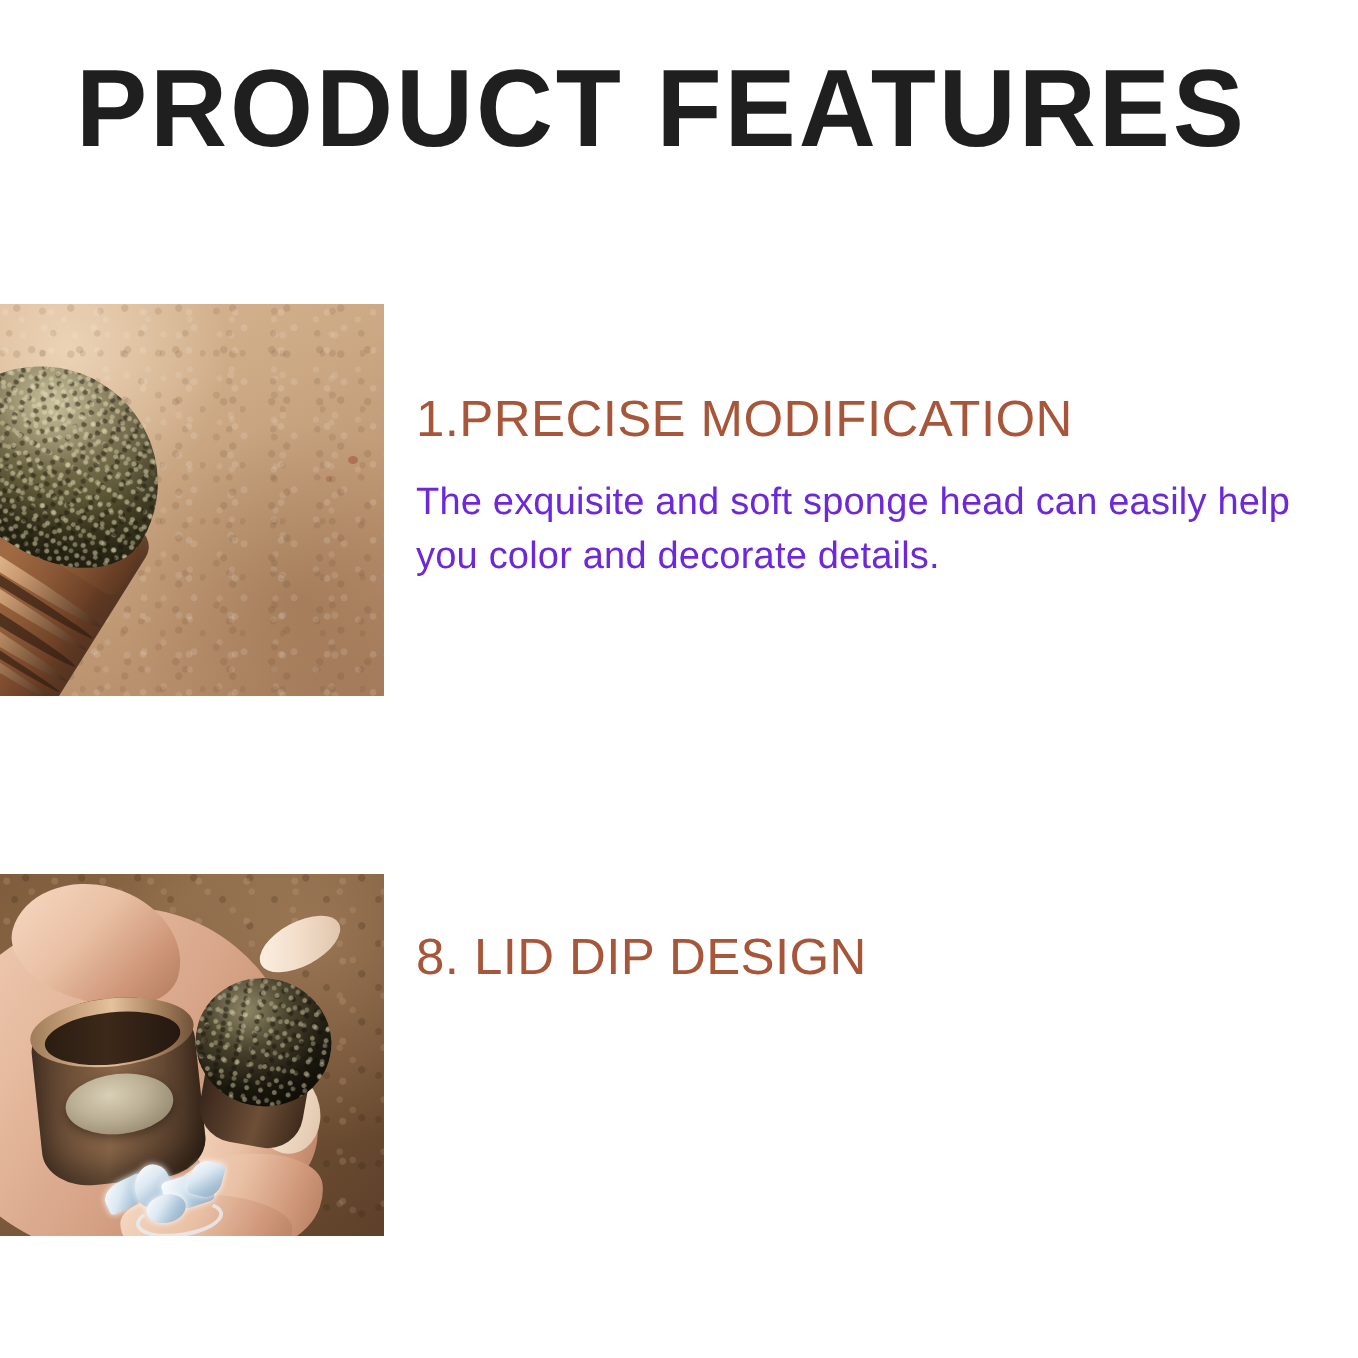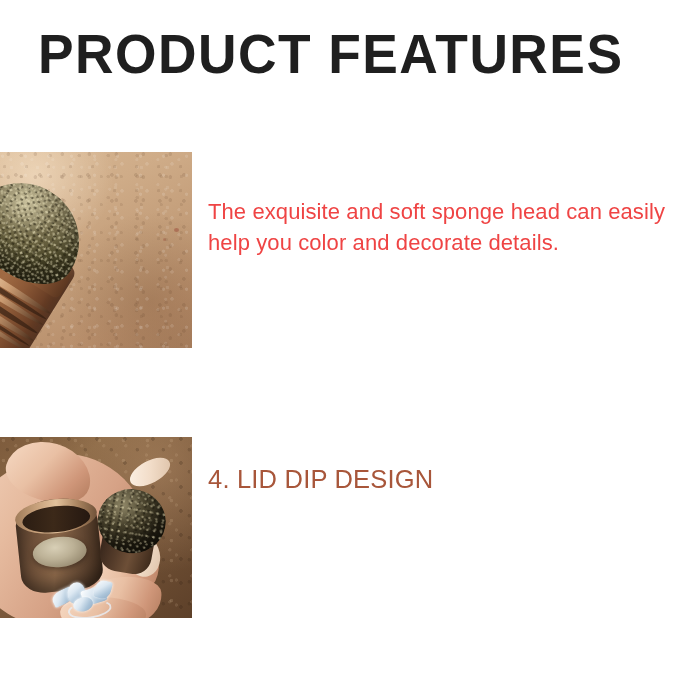--- a/index.html
+++ b/index.html
@@ -69,23 +69,23 @@
     font-size: 25.5px;
     font-weight: normal;
     color: #a8563a;
     letter-spacing: 0.2px;
     margin: 0 0 14px 0;
     white-space: nowrap;
   }
 
   .feature-body {
     font-family: "Liberation Sans", sans-serif;
-    font-size: 22px;
+    font-size: 19px;
     font-weight: normal;
-    color: #ef4444;
+    color: #6d28d9;
     line-height: 1.42;
     margin: 0;
     letter-spacing: 0.1px;
   }
 
   
   .bg-tan {
     position: absolute;
     inset: 0;
     background:
@@ -424,20 +424,21 @@
         <div class="ring-dark d2"></div>
         <div class="ring r2"></div>
         <div class="ring-dark d3"></div>
         <div class="ring r3"></div>
         <div class="ring r4"></div>
         <div class="sponge"></div>
       </div>
     </div>
 
     <div class="feature-text text-1">
+      <h2 class="feature-heading">1.PRECISE MODIFICATION</h2>
       <p class="feature-body">The exquisite and soft sponge head can easily help you color and decorate details.</p>
     </div>
   </div>
 
   <div class="feature feature-2">
 
     <div class="feature-photo photo-2">
       <div class="bg-brown"></div>
 
       <div class="hand-palm"></div>
@@ -464,17 +465,17 @@
         <div class="ring-band"></div>
         <div class="gem g1"></div>
         <div class="gem g2"></div>
         <div class="gem g3"></div>
         <div class="gem g4"></div>
         <div class="gem g5"></div>
       </div>
     </div>
 
     <div class="feature-text text-2">
-      <h2 class="feature-heading">4. LID DIP DESIGN</h2>
+      <h2 class="feature-heading">8. LID DIP DESIGN</h2>
     </div>
   </div>
 
 </div>
 
 </body></html>

